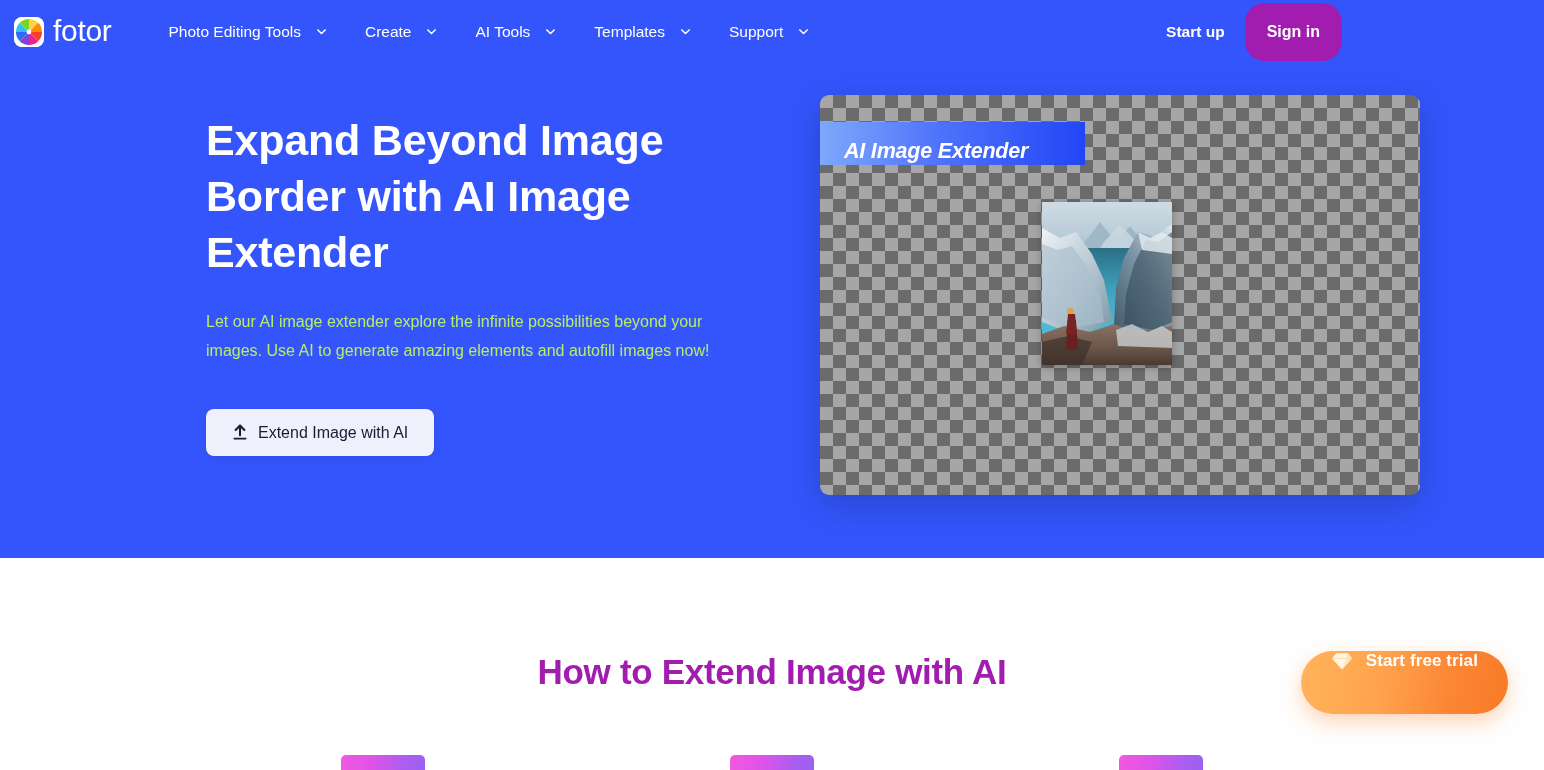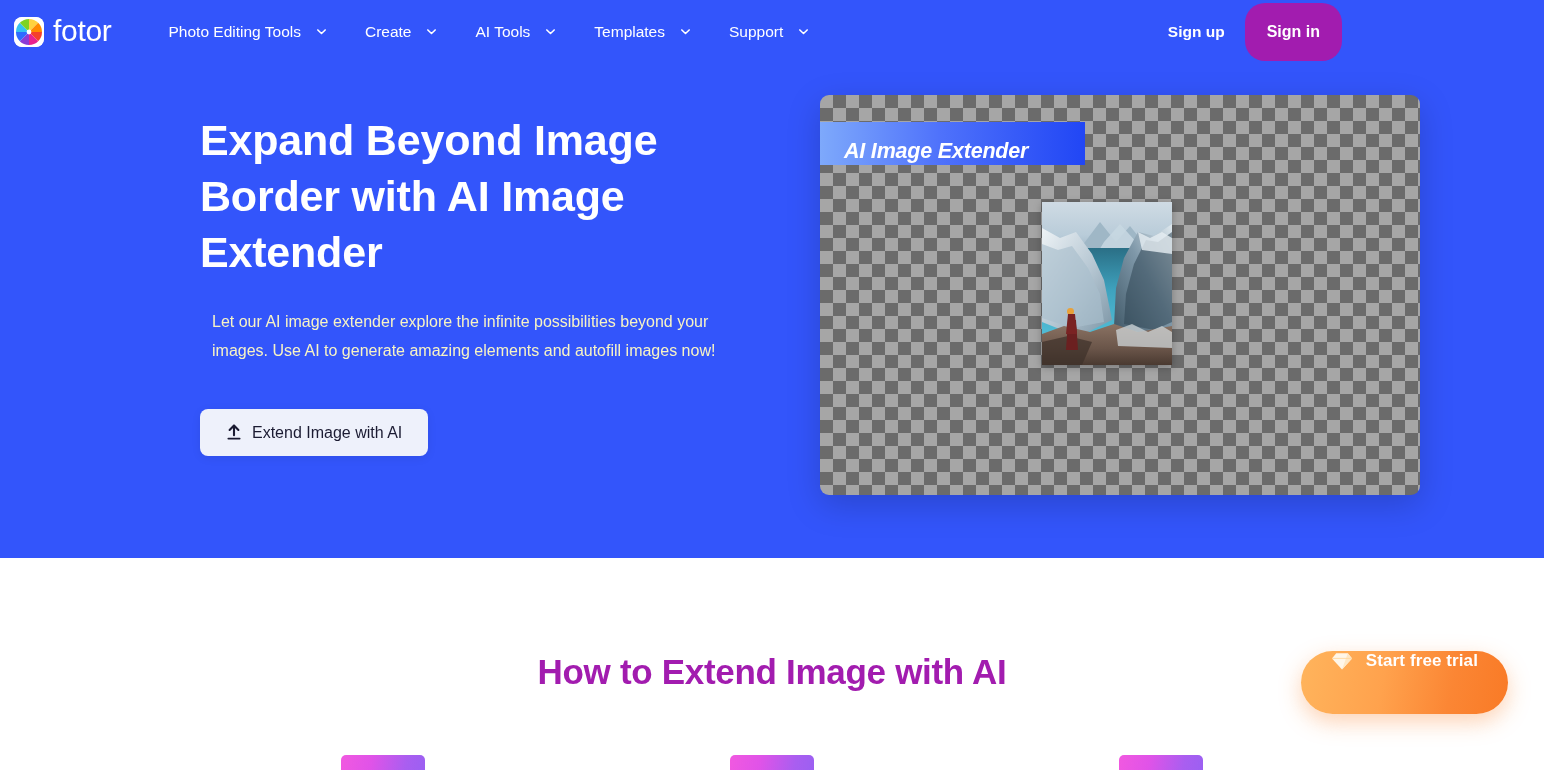--- a/index.html
+++ b/index.html
@@ -115,43 +115,42 @@
     border: none;
     border-radius: 20px;
     padding: 20px 22px;
     cursor: pointer;
     font-family: inherit;
   }
 
   
   .hero-left {
     position: absolute;
-    left: 200px;
+    left: 206px;
     top: 112px;
     width: 560px;
   }
 
   .hero-title {
     color: #ffffff;
     font-size: 43px;
     font-weight: 700;
     line-height: 56px;
     letter-spacing: -0.2px;
     max-width: 470px;
   }
 
   .hero-sub {
-    color: #fef9c3;
+    color: #bef264;
     font-size: 16px;
     line-height: 28.5px;
     font-weight: 400;
     margin-top: 28px;
     max-width: 545px;
     opacity: 0.97;
-    margin-left: 12px;
   }
 
   .hero-cta {
     margin-top: 44px;
     display: inline-flex;
     align-items: center;
     justify-content: center;
     gap: 10px;
     background: #eef1fb;
     color: #1b1b32;
@@ -420,21 +419,21 @@
         <span class="chev">
           <svg width="11" height="11" viewBox="0 0 12 12" fill="none">
               <path d="M2 4.3 L6 8.2 L10 4.3" stroke="#ffffff" stroke-width="1.7" stroke-linecap="round" stroke-linejoin="round"></path>
             </svg>
         </span>
       </div>
 
     </div>
 
     <div class="nav-right">
-      <span class="signup-link">Sign up</span>
+      <span class="signup-link">Start up</span>
       <button class="signin-btn">Sign in</button>
     </div>
   </div>
 
   <div class="hero-left">
     <h1 class="hero-title">Expand Beyond Image Border with AI Image Extender</h1>
     <p class="hero-sub">Let our AI image extender explore the infinite possibilities beyond your images. Use AI to generate amazing elements and autofill images now!</p>
     <button class="hero-cta">
       <span class="upload-ico">
         <svg width="16" height="17" viewBox="0 0 16 17" fill="none" aria-hidden="true">

